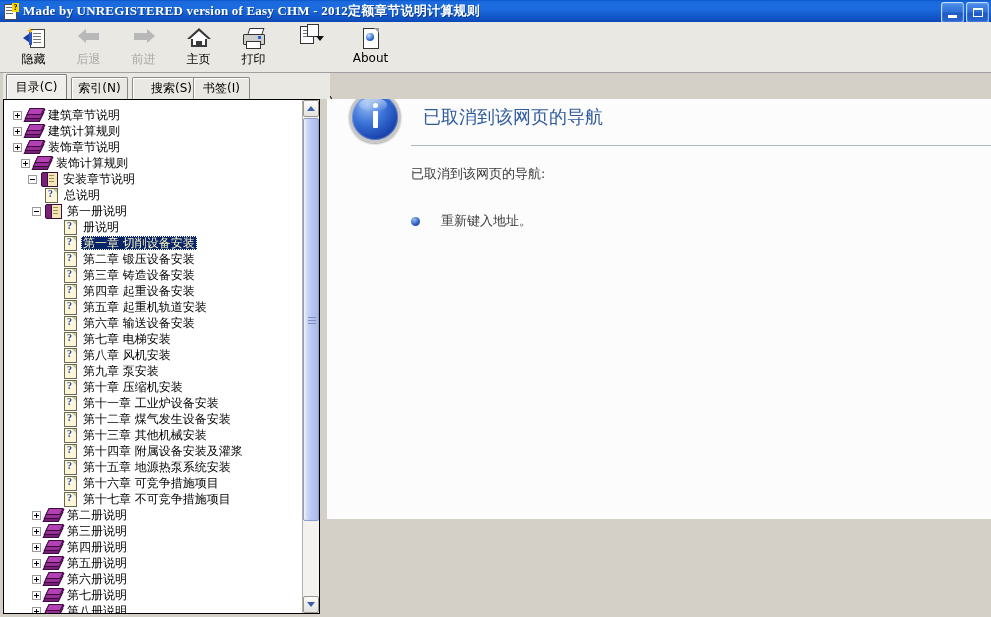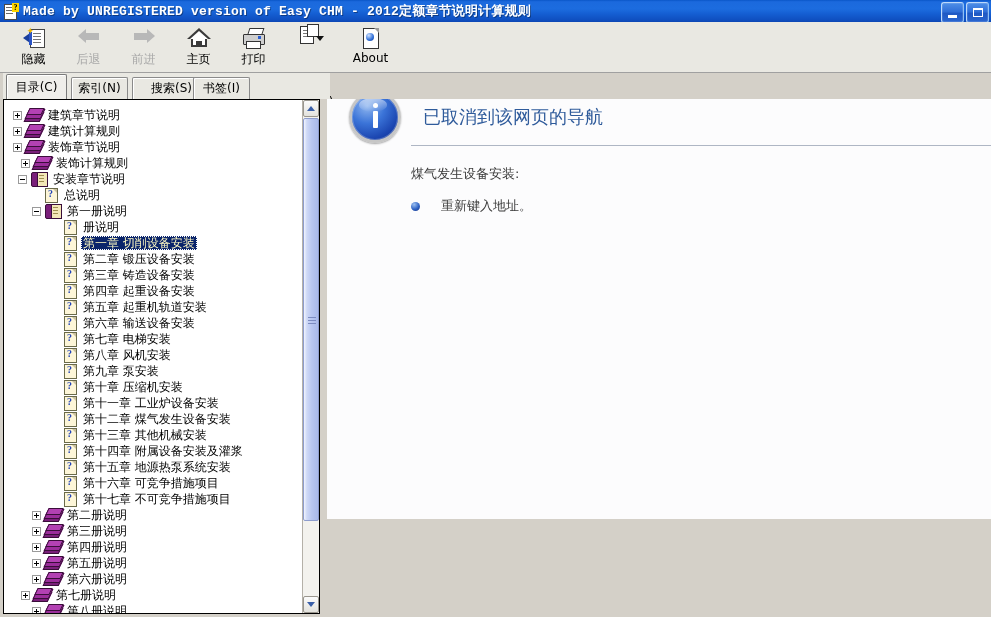--- a/index.html
+++ b/index.html
@@ -21,21 +21,21 @@
   .tb-icon{
     width:16px;height:16px;margin-left:3px;margin-right:4px;position:relative;flex:0 0 auto;
   }
   .tb-icon .pg{
     position:absolute;left:1px;top:1px;width:11px;height:14px;background:#ffffff;border:1px solid #4a4a4a;
   }
   .tb-icon .pgl{position:absolute;left:3px;top:4px;width:7px;height:1px;background:#6a6a6a;box-shadow:0 3px 0 #6a6a6a,0 6px 0 #6a6a6a;}
   .tb-icon .q{position:absolute;right:0px;top:0px;width:7px;height:9px;background:#ffd700;color:#000;font-size:8px;line-height:9px;text-align:center;font-weight:bold;font-family:"Liberation Serif",serif;}
   .tb-title{
     color:#ffffff;font-size:13px;font-weight:bold;
-    font-family:Liberation Mono, monospace;
+    font-family:Liberation Serif, serif;
     letter-spacing:0.2px;white-space:nowrap;
     text-shadow:1px 1px 0 rgba(0,0,0,.35);
     overflow:hidden;
   }
   .tb-btns{position:absolute;right:2px;top:2px;display:flex;gap:2px;}
   .tb-btn{
     width:21px;height:19px;border-radius:3px;
     background:linear-gradient(to bottom,#4e8fe8 0%,#2f6fd8 45%,#1f59c4 55%,#2a66cf 100%);
     border:1px solid #8fc0f5;border-top-color:#bcd9fb;border-left-color:#bcd9fb;
     display:flex;align-items:center;justify-content:center;
@@ -206,21 +206,21 @@
   .info-ic .i-stem{position:absolute;left:50%;margin-left:-2.5px;top:17px;width:5px;height:17px;border-radius:1px;background:#fff;}
   .err-title{
     margin-left:22px;font-size:18px;color:#2f5b9b;
     font-family:"DejaVu Sans","Liberation Sans",sans-serif;white-space:nowrap;
   }
   .hr{position:absolute;left:84px;top:46px;width:580px;height:1px;background:#aeb6c4;}
   .sub{
     position:absolute;left:84px;top:66px;font-size:13px;color:#3a3a3a;
     font-family:"DejaVu Sans","Liberation Sans",sans-serif;
   }
-  .bullet-row{position:absolute;left:84px;top:98px;display:flex;align-items:center;justify-content:center;}
+  .bullet-row{position:absolute;left:84px;top:113px;display:flex;align-items:center;justify-content:center;}
   .bdot{
     width:9px;height:9px;border-radius:50%;flex:0 0 auto;
     background:radial-gradient(circle at 35% 28%,#9cc0f0 0%,#2f63c4 55%,#16307f 100%);
   }
   .btext{margin-left:21px;font-size:13px;color:#3a3a3a;font-family:"DejaVu Sans","Liberation Sans",sans-serif;}
 
   .pane-gap{position:absolute;left:320px;top:99px;width:7px;height:518px;background:#d4d0c8;}
   .leftedge{position:absolute;left:0;top:73px;width:3px;height:544px;background:#d4d0c8;}
   .bottomstrip{position:absolute;left:0;bottom:0;width:991px;height:3px;background:#d4d0c8;}
 </style>
@@ -374,21 +374,21 @@
         </div>
         <div class="node" style="padding-left: 17px;">
           <div class="plus expand"></div>
           <div class="bk">
             <div class="b1"></div>
             <div class="b2"></div>
             <div class="b3"></div>
           </div>
           <span class="nlabel">装饰计算规则</span>
         </div>
-        <div class="node" style="padding-left: 14px;">
+        <div class="node" style="padding-left: 24px;">
           <div class="plus"></div>
           <div class="obk">
             <div class="l"></div>
             <div class="r"></div>
             <div class="rl"></div>
           </div>
           <span class="nlabel">安装章节说明</span>
         </div>
         <div class="node" style="padding-left: 28px;">
           <div class="spacer" style="width: 13px;"></div>
@@ -608,21 +608,21 @@
         </div>
         <div class="node" style="padding-left: 28px;">
           <div class="plus expand"></div>
           <div class="bk">
             <div class="b1"></div>
             <div class="b2"></div>
             <div class="b3"></div>
           </div>
           <span class="nlabel">第六册说明</span>
         </div>
-        <div class="node" style="padding-left: 17px;">
+        <div class="node" style="padding-left: 28px;">
           <div class="plus expand"></div>
           <div class="bk">
             <div class="b1"></div>
             <div class="b2"></div>
             <div class="b3"></div>
           </div>
           <span class="nlabel">第七册说明</span>
         </div>
         <div class="node" style="padding-left: 28px;">
           <div class="plus expand"></div>
@@ -650,20 +650,20 @@
 
   <div class="rightpane">
     <div class="err-head">
       <div class="info-ic">
         <div class="i-dot"></div>
           <div class="i-stem"></div>
       </div>
       <div class="err-title">已取消到该网页的导航</div>
     </div>
     <div class="hr"></div>
-    <div class="sub">煤气发生设备安装:</div>
+    <div class="sub">已取消到该网页的导航:</div>
     <div class="bullet-row">
       <div class="bdot"></div>
       <div class="btext">重新键入地址。</div>
     </div>
   </div>
 
 </div>
 
 </body></html>

